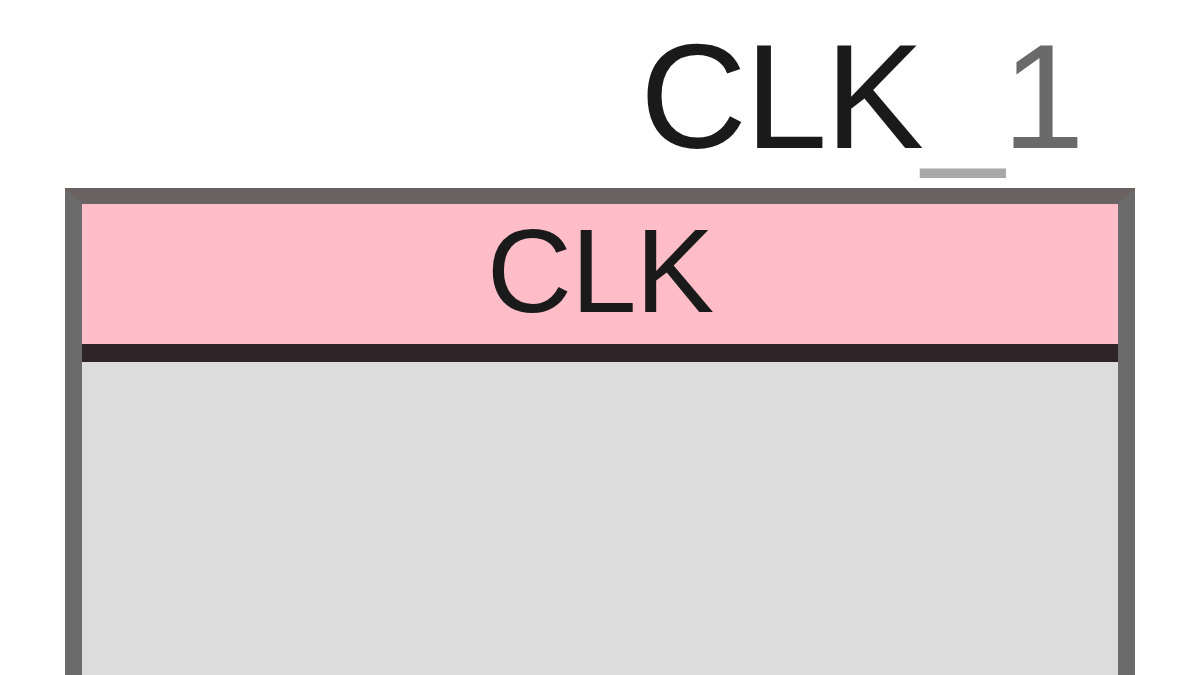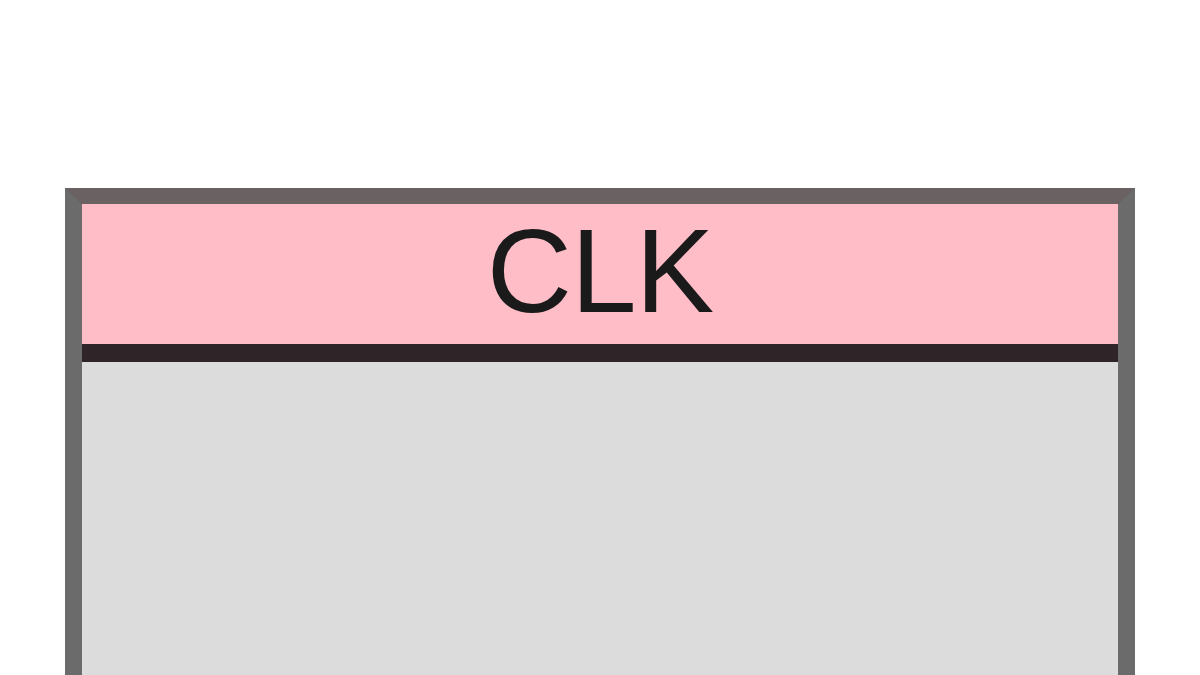--- a/index.html
+++ b/index.html
@@ -74,20 +74,23 @@
       width: 100%;
       height: 400px;
       background: #dcdcdc;
     }
   </style>
 </head>
 <body>
 
 <div class="canvas">
 
+  <div class="instance-label">
+    <span>CLK</span><span class="underscore">_</span><span class="suffix">1</span>
+  </div>
 
   <div class="component">
     <div class="component-header">
       <span class="component-header-label">CLK</span>
     </div>
     <div class="component-body"></div>
   </div>
 
 </div>
 

